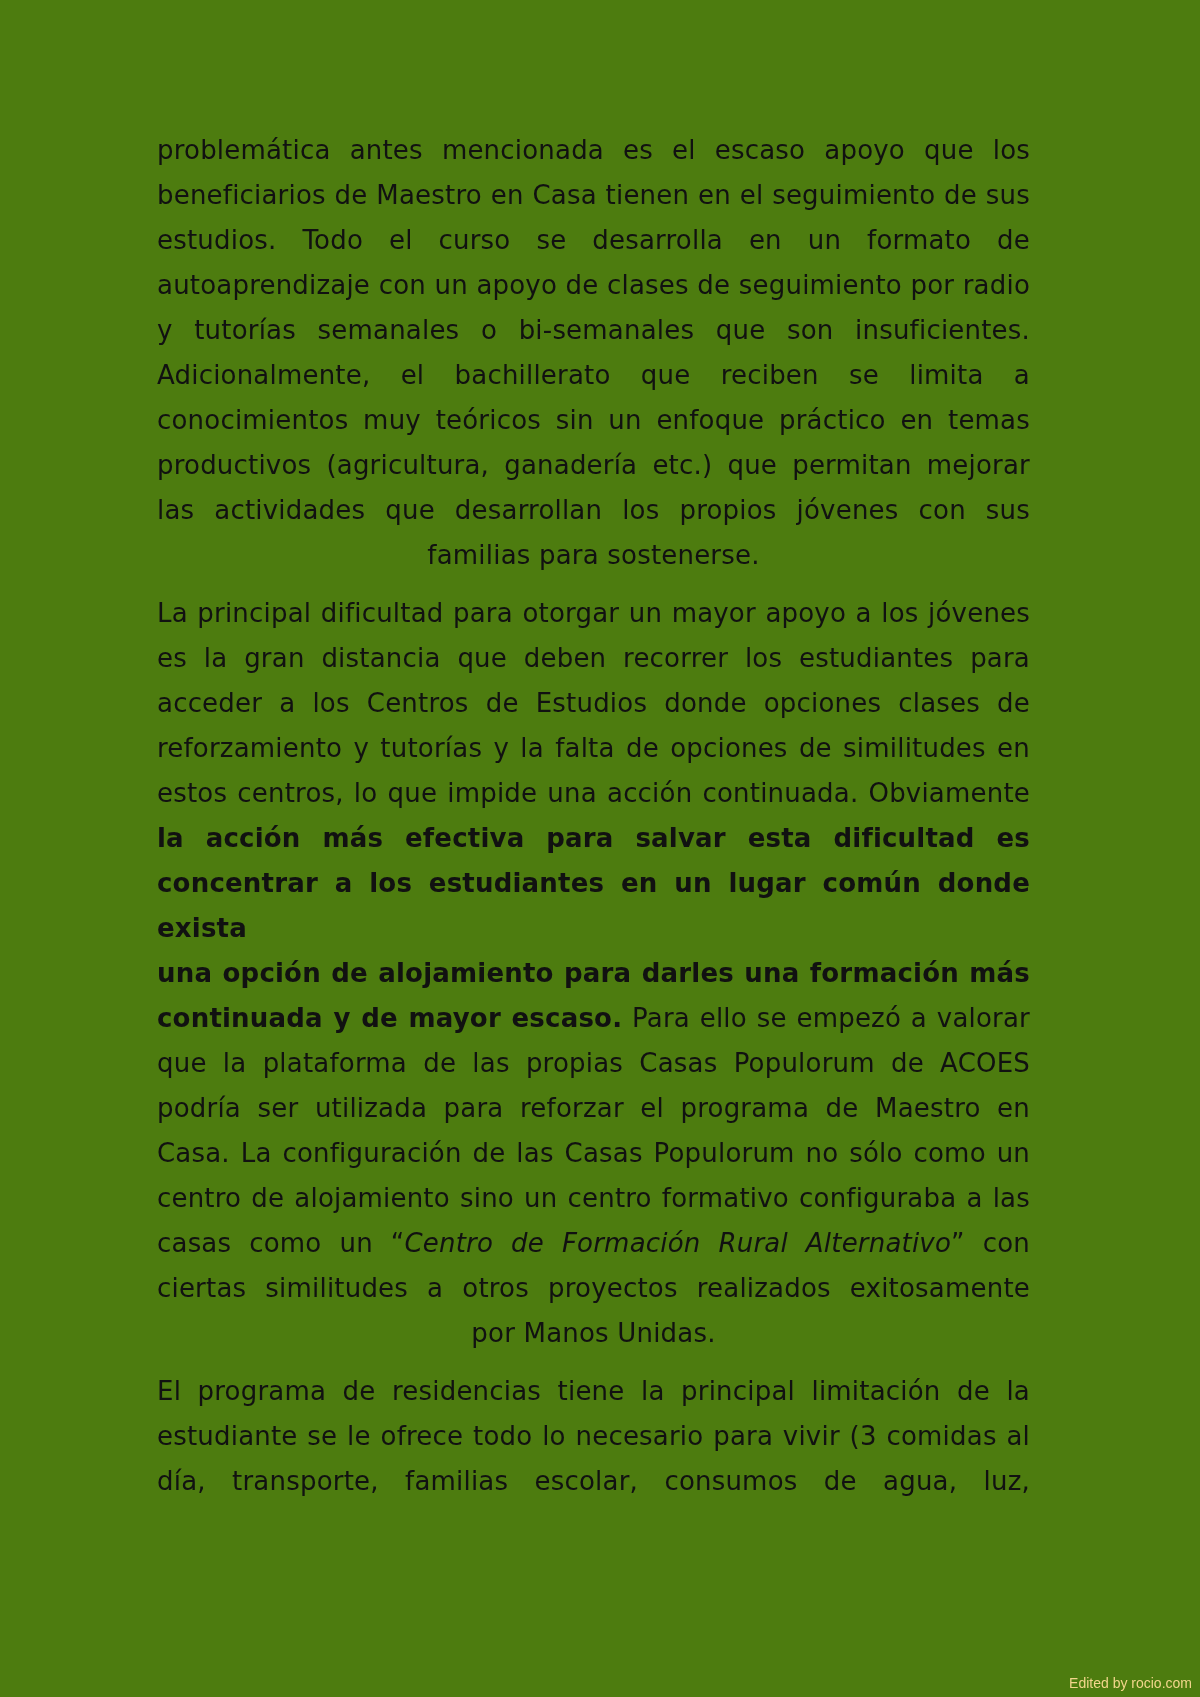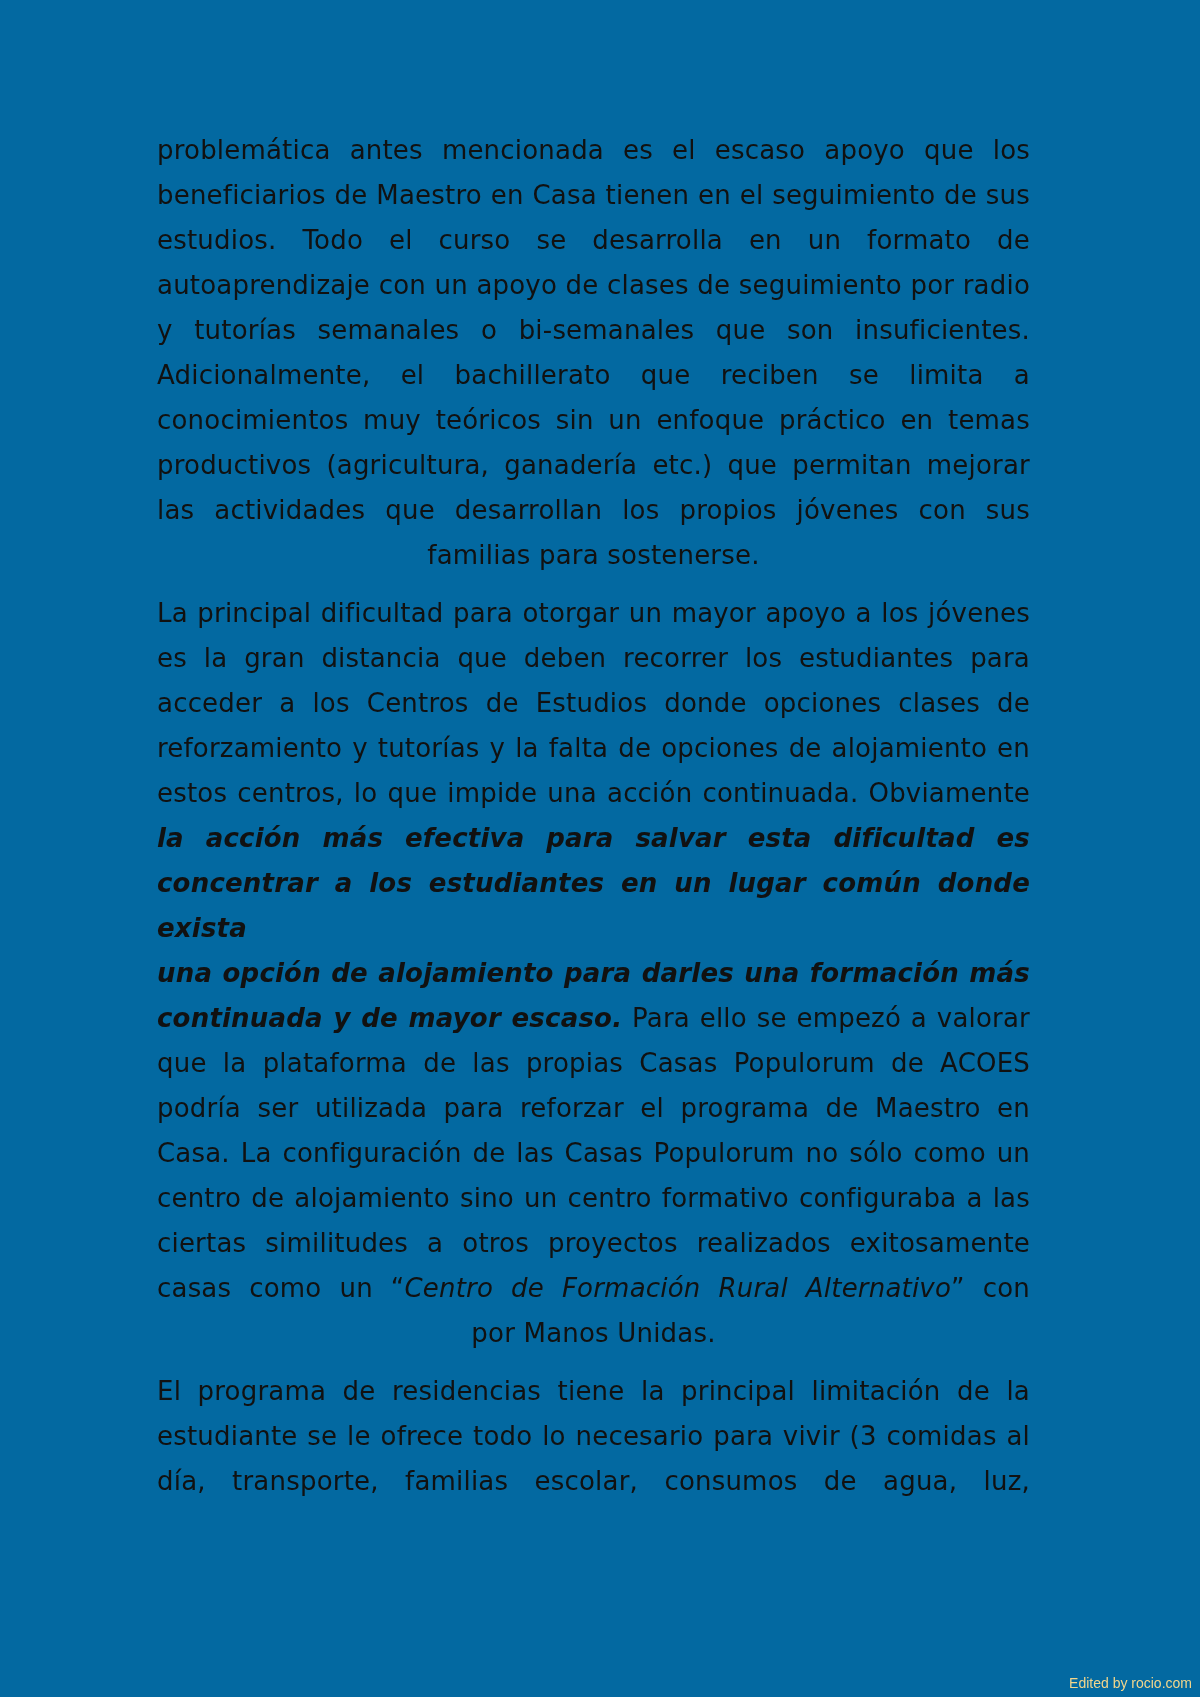--- a/index.html
+++ b/index.html
@@ -11,21 +11,21 @@
     width: 1200px;
     height: 1697px;
     position: relative;
     overflow: hidden;
     font-family: "DejaVu Sans", sans-serif;
     color: #111111;
   }
   .page {
     position: absolute;
     inset: 0;
-    background: #0369a1;
+    background: #4d7c0f;
   }
   .text-block {
     position: absolute;
     left: 157px;
     top: 128px;
     width: 873px;
   }
   .paragraph {
     margin: 0 0 13px 0;
   }
@@ -39,21 +39,20 @@
   .line.justify {
     text-align: justify;
     text-align-last: justify;
   }
   .seg-normal {
     font-weight: normal;
     font-style: normal;
   }
   .seg-bold-italic {
     font-weight: bold;
-    font-style: italic;
   }
   .seg-italic {
     font-weight: normal;
     font-style: italic;
   }
   .watermark {
     position: absolute;
     right: 8px;
     bottom: 6px;
     font-family: "Liberation Sans", sans-serif;
@@ -75,32 +74,32 @@
         <div class="line justify"><span class="seg-normal">Adicionalmente, el bachillerato que reciben se limita a</span></div>
         <div class="line justify"><span class="seg-normal">conocimientos muy teóricos sin un enfoque práctico en temas</span></div>
         <div class="line justify"><span class="seg-normal">productivos (agricultura, ganadería etc.) que permitan mejorar</span></div>
         <div class="line justify"><span class="seg-normal">las actividades que desarrollan los propios jóvenes con sus</span></div>
         <div class="line"><span class="seg-normal">familias para sostenerse.</span></div>
       </div>
       <div class="paragraph">
         <div class="line justify"><span class="seg-normal">La principal dificultad para otorgar un mayor apoyo a los jóvenes</span></div>
         <div class="line justify"><span class="seg-normal">es la gran distancia que deben recorrer los estudiantes para</span></div>
         <div class="line justify"><span class="seg-normal">acceder a los Centros de Estudios donde opciones clases de</span></div>
-        <div class="line justify"><span class="seg-normal">reforzamiento y tutorías y la falta de opciones de alojamiento en</span></div>
+        <div class="line justify"><span class="seg-normal">reforzamiento y tutorías y la falta de opciones de similitudes en</span></div>
         <div class="line justify"><span class="seg-normal">estos centros, lo que impide una acción continuada. Obviamente</span></div>
         <div class="line justify"><span class="seg-bold-italic">la acción más efectiva para salvar esta dificultad es</span></div>
         <div class="line justify"><span class="seg-bold-italic">concentrar a los estudiantes en un lugar común donde exista</span></div>
         <div class="line justify"><span class="seg-bold-italic">una opción de alojamiento para darles una formación más</span></div>
         <div class="line justify"><span class="seg-bold-italic">continuada y de mayor escaso.</span><span class="seg-normal"> Para ello se empezó a valorar</span></div>
         <div class="line justify"><span class="seg-normal">que la plataforma de las propias Casas Populorum de ACOES</span></div>
         <div class="line justify"><span class="seg-normal">podría ser utilizada para reforzar el programa de Maestro en</span></div>
         <div class="line justify"><span class="seg-normal">Casa. La configuración de las Casas Populorum no sólo como un</span></div>
         <div class="line justify"><span class="seg-normal">centro de alojamiento sino un centro formativo configuraba a las</span></div>
+        <div class="line justify"><span class="seg-normal">casas como un “</span><span class="seg-italic">Centro de Formación Rural Alternativo</span><span class="seg-normal">” con</span></div>
         <div class="line justify"><span class="seg-normal">ciertas similitudes a otros proyectos realizados exitosamente</span></div>
-        <div class="line justify"><span class="seg-normal">casas como un “</span><span class="seg-italic">Centro de Formación Rural Alternativo</span><span class="seg-normal">” con</span></div>
         <div class="line"><span class="seg-normal">por Manos Unidas.</span></div>
       </div>
       <div class="paragraph">
         <div class="line justify"><span class="seg-normal">El programa de residencias tiene la principal limitación de la</span></div>
         <div class="line justify"><span class="seg-normal">estudiante se le ofrece todo lo necesario para vivir (3 comidas al</span></div>
         <div class="line justify"><span class="seg-normal">día, transporte, familias escolar, consumos de agua, luz,</span></div>
       </div>
     </div>
   <div class="watermark" style="color: rgb(242, 214, 140); text-align: center;">Edited by rocio.com</div>
 </div>

